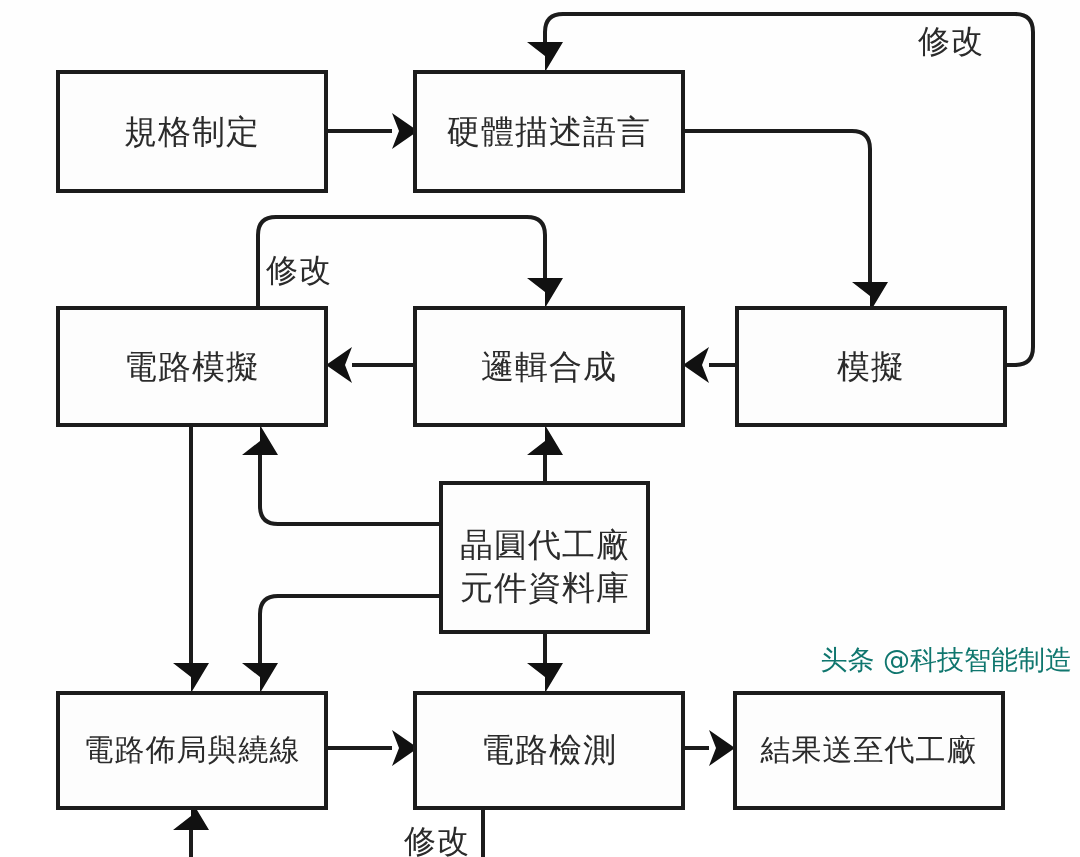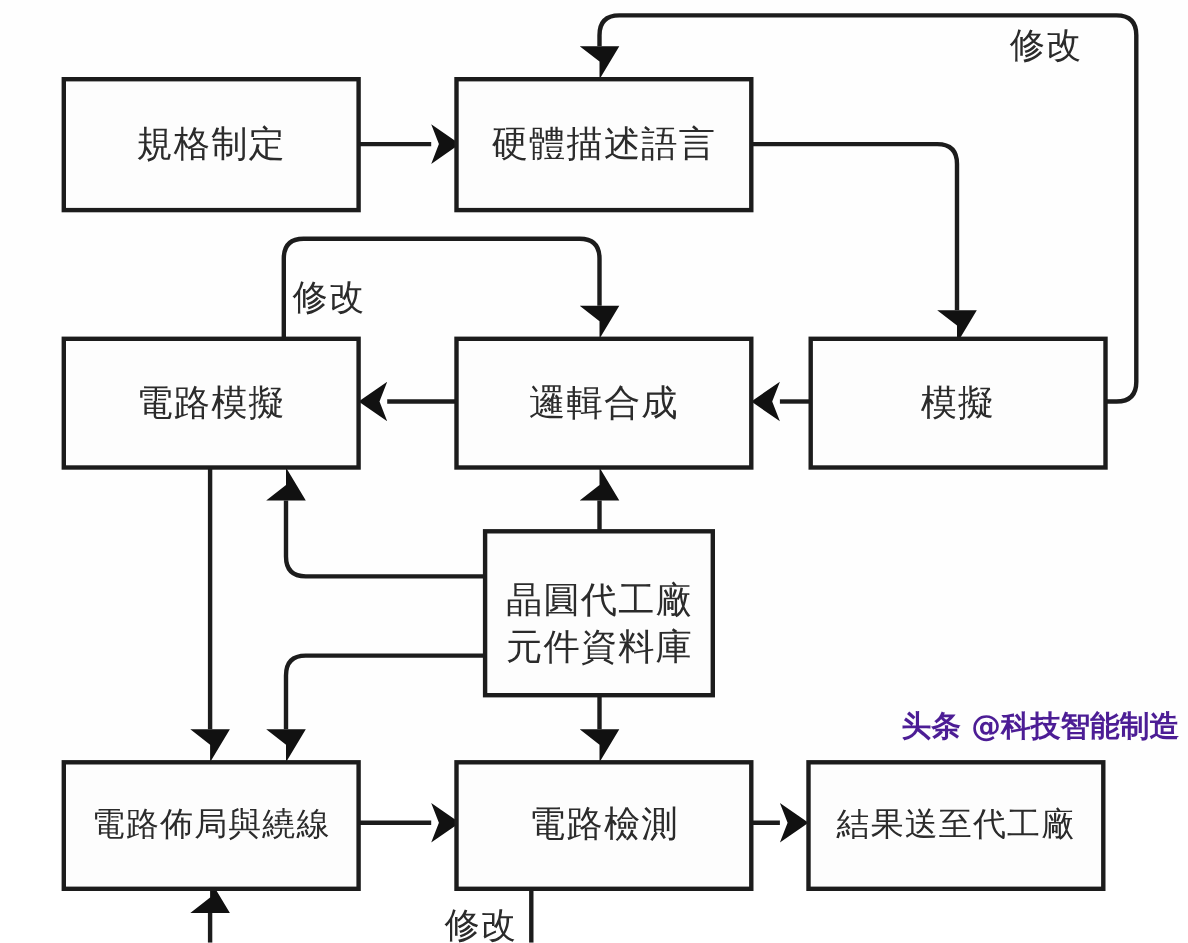--- a/index.html
+++ b/index.html
@@ -65,24 +65,24 @@
   .arrowhead {
     fill: #111111;
     stroke: none;
   }
   .watermark {
     position: absolute;
     right: 8px;
     bottom: 22px;
     font-family: "DejaVu Sans", "Liberation Sans", sans-serif;
     font-size: 27px;
-    color: #4c1d95;
+    color: #0f766e;
     letter-spacing: 0px;
     white-space: nowrap;
-    font-weight: 700;
+    font-weight: 400;
   }
 </style>
 </head>
 <body>
 
 <div id="diagram-root">
 
   <svg class="flow" viewBox="0 0 1080 857">
 
     <g>

